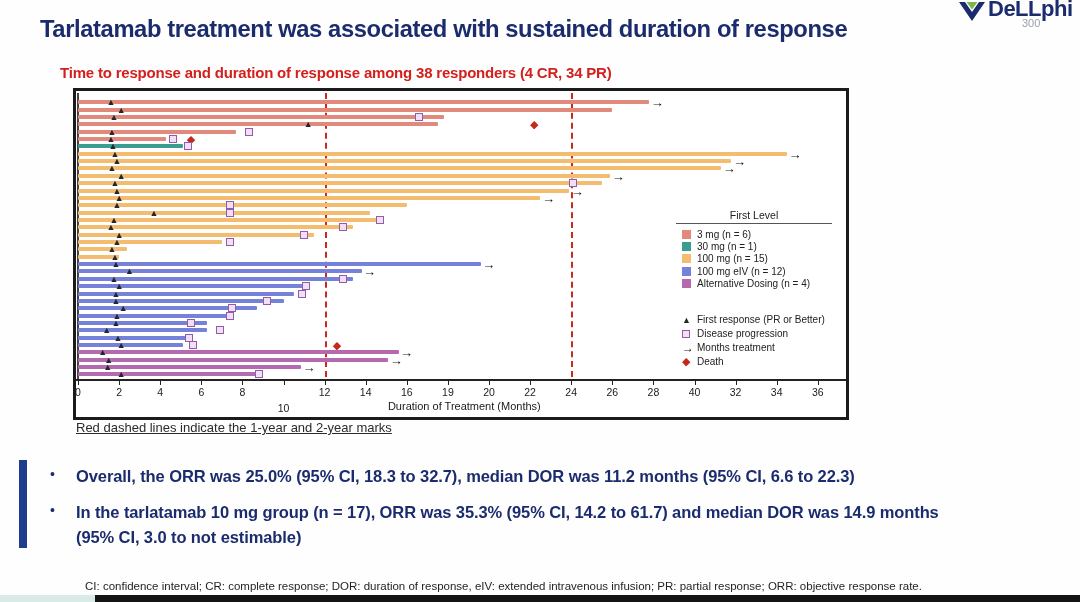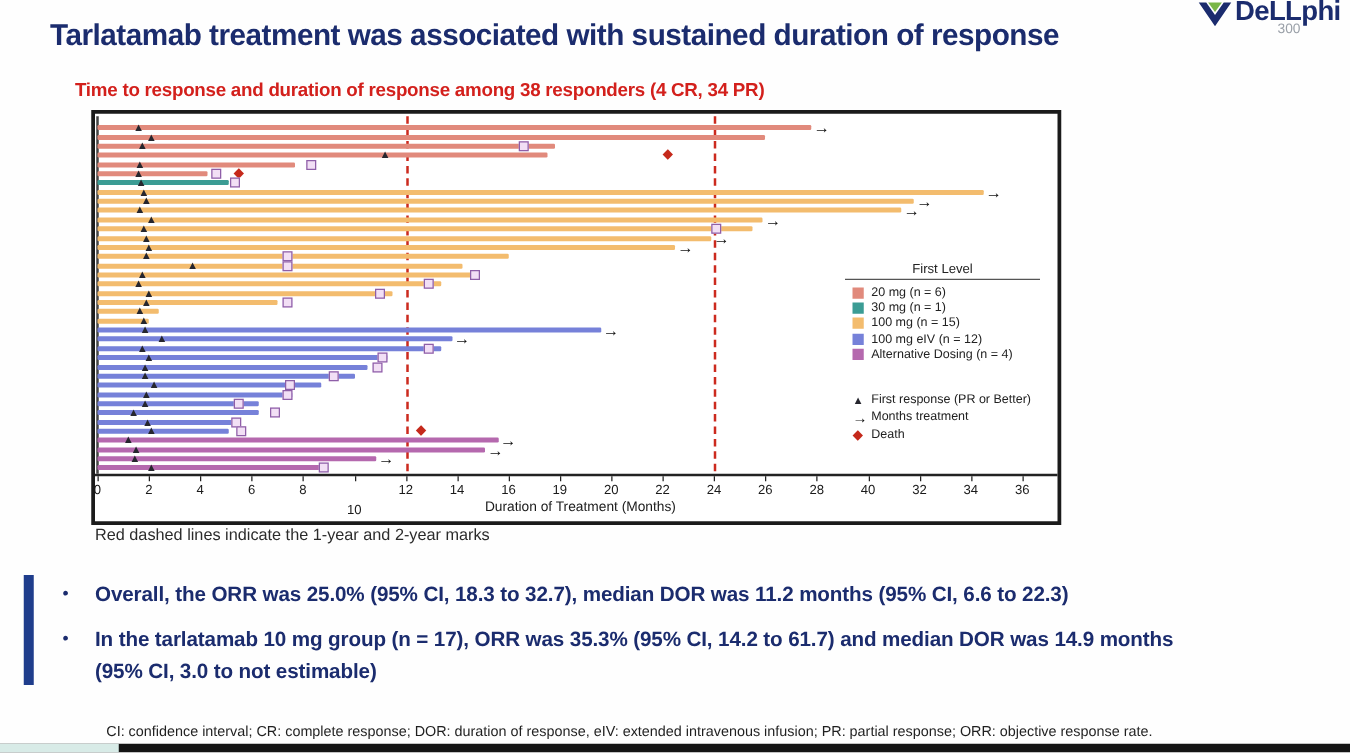--- a/index.html
+++ b/index.html
@@ -41,21 +41,21 @@
   .mk-diamond{font-size:11px;color:#c5291b;}
   .mk-sq{width:6px;height:6px;background:#f2dff5;border:1.4px solid #8e5fa8;}
   
   .legend{position:absolute;left:592px;top:118px;width:172px;}
   .legend-title{font-size:10.5px;color:#222;text-align:center;padding-bottom:2px;border-bottom:1px solid #555;margin:0 8px 4px 8px;}
   .lg-item{display:flex;align-items:center;height:12.4px;font-size:10px;color:#222;padding-left:14px;}
   .lg-swatch{width:9px;height:9px;margin-right:6px;flex:0 0 auto;}
   .mk-legend{position:absolute;left:592px;top:222px;width:200px;}
   .mk-item{display:flex;align-items:center;height:13.8px;font-size:10px;color:#222;padding-left:14px;}
   .mk-sym{width:15px;flex:0 0 auto;display:inline-flex;align-items:center;}
-  .note{left:76px;top:420px;font-size:13px;color:#2b2b2b;}
+  .note{left:76px;top:420px;font-size:13px;color:#2b2b2b;text-decoration:underline;}
   
   .accent-bar{left:19px;top:460px;width:8px;height:88px;background:#1f3d8c;}
   .bullets{left:50px;top:464px;width:960px;}
   .bullet{display:flex;margin-bottom:11px;}
   .bullet .dot{width:26px;color:#1b2c6e;font-size:14px;line-height:1.5;flex:0 0 auto;}
   .bullet .txt{font-size:16.5px;font-weight:bold;color:#1b2c6e;line-height:1.5;width:905px;letter-spacing:-0.1px;}
   
   .footnote{left:85px;top:580px;width:960px;font-size:11.5px;color:#1f1f1f;}
   .bottom-strip{left:0;top:595px;width:1080px;height:7px;background:#141414;}
   .bottom-strip-left{left:0;top:595px;width:95px;height:7px;background:#d8ebe7;}
@@ -233,21 +233,21 @@
       <div class="mk mk-arrow" style="left: 232.968px; top: 276.08px;">→</div>
       <div class="bar" style="left: 2px; top: 281.435px; width: 180.84px; background: rgb(181, 105, 174);"></div>
       <div class="mk mk-tri" style="left: 45.155px; top: 283.435px;">▲</div>
       <div class="mk mk-sq" style="left: 182.84px; top: 283.435px;"></div>
     </div>
   <div class="legend">
     <div class="legend-title">First Level</div>
     <div>
         <div class="lg-item">
           <span class="lg-swatch" style="background: rgb(225, 138, 124);"></span>
-          <span>20 mg (n = 6)</span>
+          <span>3 mg (n = 6)</span>
         </div>
         <div class="lg-item">
           <span class="lg-swatch" style="background: rgb(59, 156, 148);"></span>
           <span>30 mg (n = 1)</span>
         </div>
         <div class="lg-item">
           <span class="lg-swatch" style="background: rgb(243, 188, 110);"></span>
           <span>100 mg (n = 15)</span>
         </div>
         <div class="lg-item">
@@ -260,20 +260,26 @@
         </div>
       </div>
   </div>
   <div class="mk-legend">
     <div>
         <div class="mk-item">
           <span class="mk-sym">
             <span style="font-size:9px;color:#26262e;">▲</span>
           </span>
           <span>First response (PR or Better)</span>
+        </div>
+        <div class="mk-item">
+          <span class="mk-sym">
+            <span class="mk-sq" style="display:inline-block;"></span>
+          </span>
+          <span>Disease progression</span>
         </div>
         <div class="mk-item">
           <span class="mk-sym">
             <span style="font-size:12px;font-weight:bold;color:#111;">→</span>
           </span>
           <span>Months treatment</span>
         </div>
         <div class="mk-item">
           <span class="mk-sym">
             <span style="font-size:11px;color:#c5291b;">◆</span>

